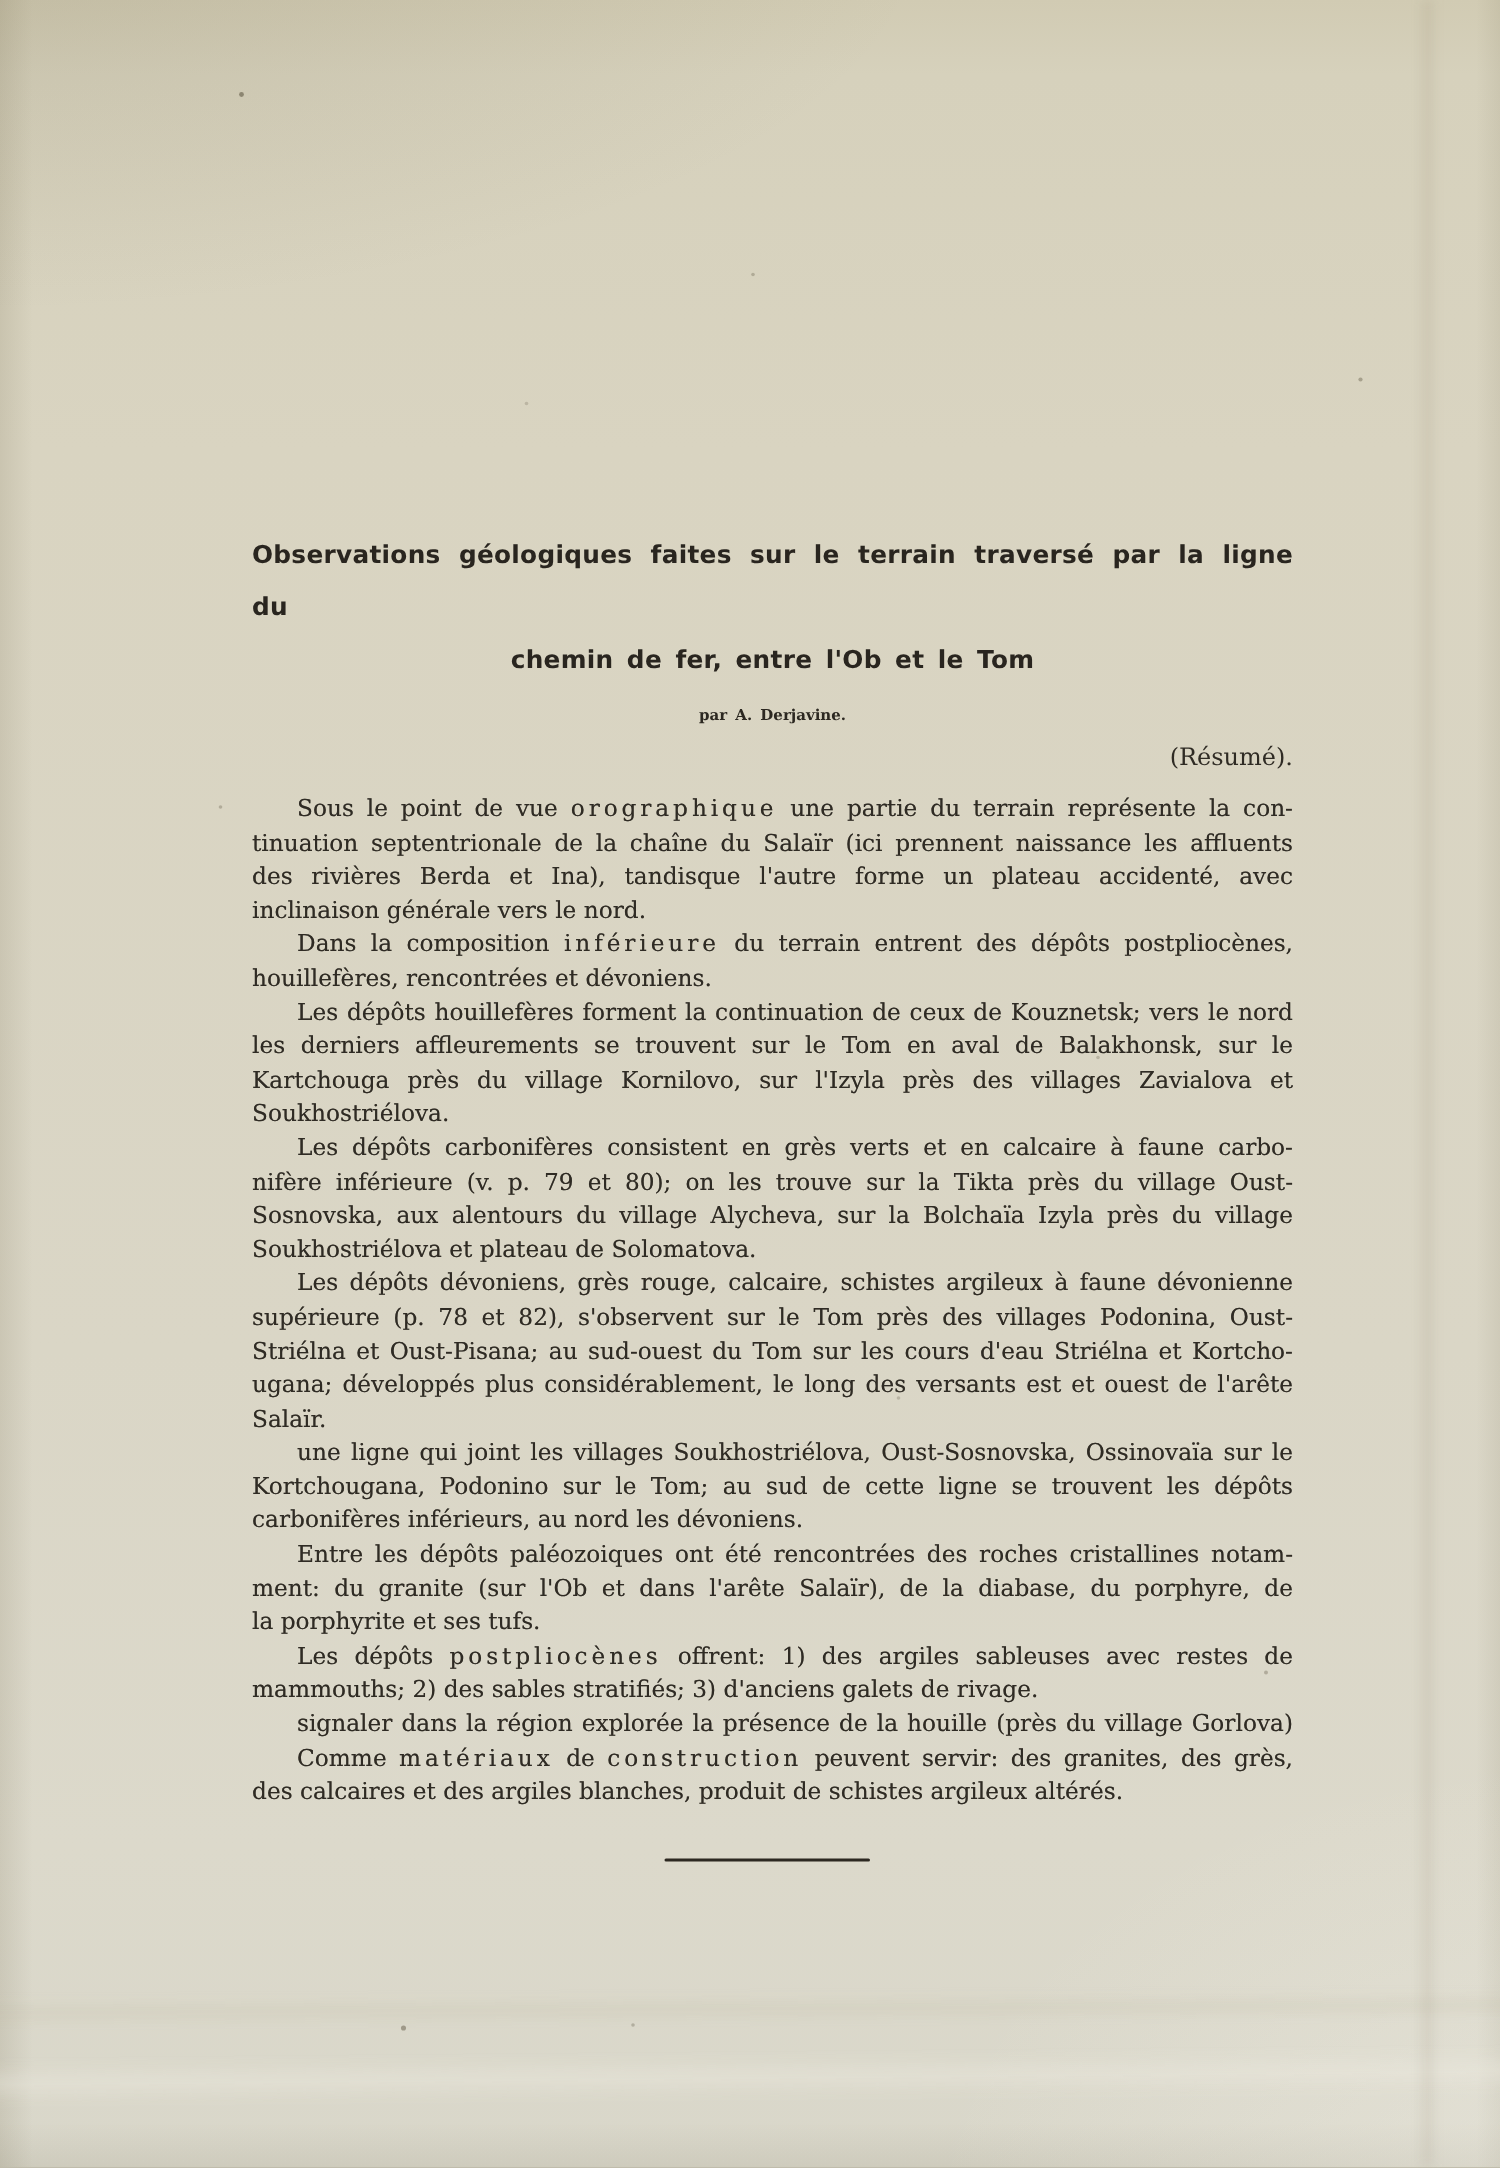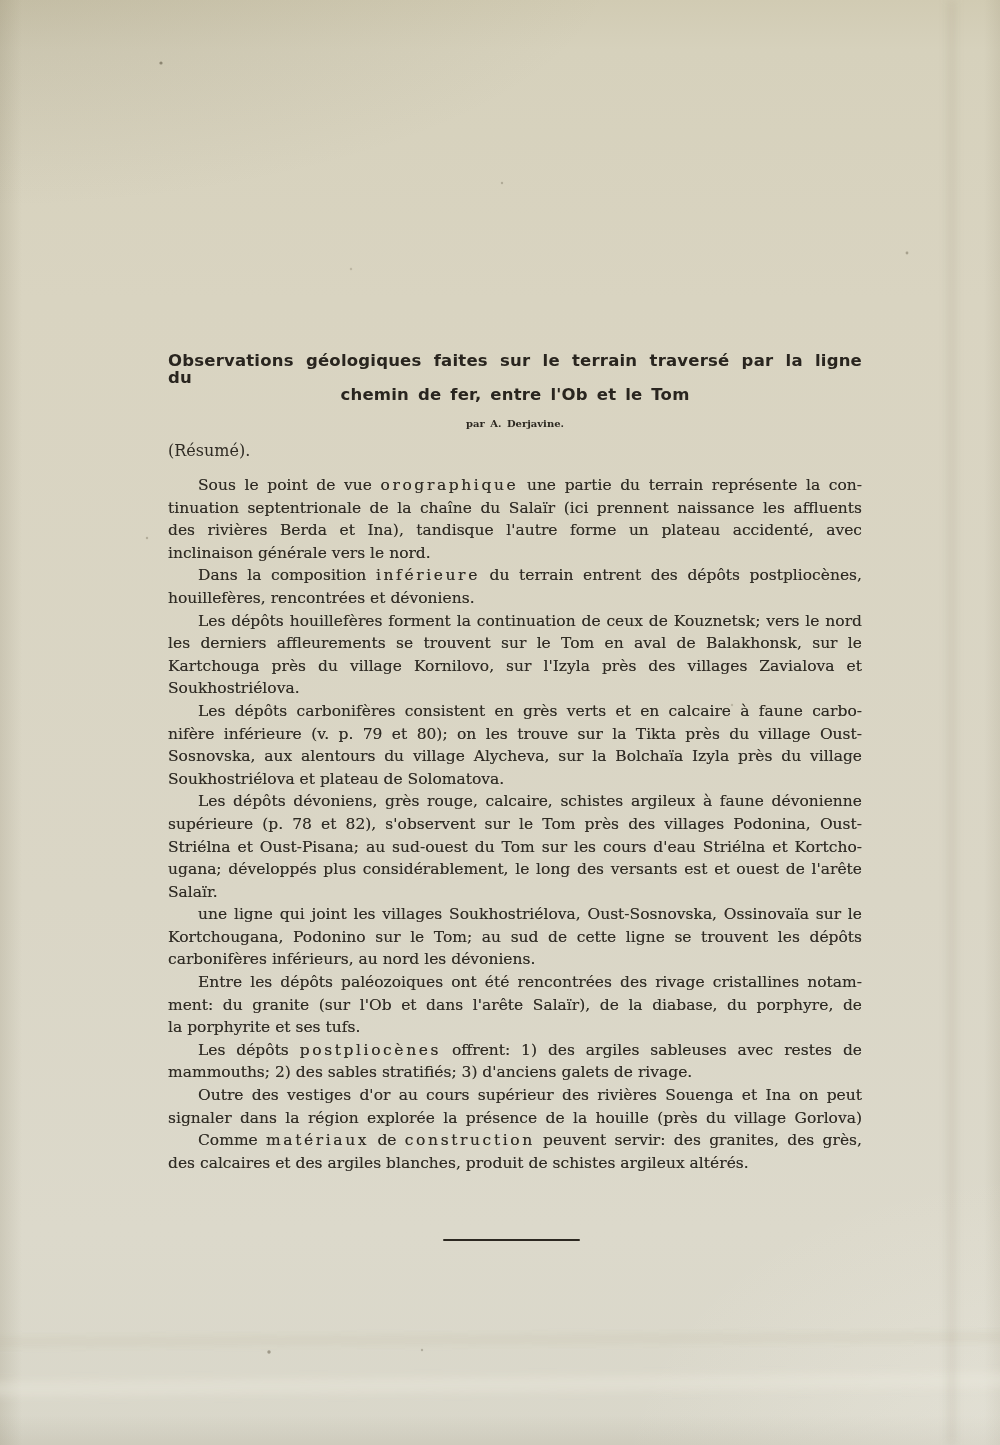--- a/index.html
+++ b/index.html
@@ -43,30 +43,30 @@
       843px 1114px 0 0.3px rgba(86,78,58,0.32),
       268px 1351px 0 0.7px rgba(86,78,58,0.45),
       421px 1349px 0 0.2px rgba(86,78,58,0.30),
       598px 931px 0 0.2px rgba(86,78,58,0.25),
       731px 704px 0 0.2px rgba(86,78,58,0.25),
       350px 268px 0 0.2px rgba(86,78,58,0.22);
   }
   .content { position:absolute; left:168px; top:352px; width:694px; }
   .title {
     margin:0; font-family:"DejaVu Sans", sans-serif; font-weight:bold;
-    font-size:16.5px; line-height:17px; color:#29251f;
+    font-size:16.5px; line-height:35px; color:#29251f;
     word-spacing:3px; letter-spacing:0.2px;
   }
   .title .t1 { text-align:justify; text-align-last:justify; }
   .title .t2 { text-align:center; }
   .byline {
     margin-top:11px; text-align:center; font-weight:bold;
     font-size:10px; line-height:19px; word-spacing:2px; color:#2c2821;
   }
-  .resume { margin-top:8px; text-align:left; font-size:16px; line-height:20px; }
+  .resume { margin-top:8px; text-align:right; font-size:16px; line-height:20px; }
   .bodytext {
     margin-top:13px; font-size:15.5px; line-height:22.6px;
     text-shadow:0 0 0.4px rgba(47,43,36,0.55);
   }
   .para { margin:0; }
   .para .line { text-align:justify; }
   .para .line.fill { text-align-last:justify; }
   .para .line.last { text-align-last:left; }
   .para .line:first-child { text-indent:30px; }
   .ls { letter-spacing:2.6px; }
@@ -121,30 +121,29 @@
           <div class="line fill"><span>Striélna et Oust-Pisana; au sud-ouest du Tom sur les cours d'eau Striélna et Kortcho-</span></div>
           <div class="line fill"><span>ugana; développés plus considérablement, le long des versants est et ouest de l'arête</span></div>
           <div class="line last"><span>Salaïr.</span></div>
         </div>
         <div class="para">
           <div class="line fill"><span>une ligne qui joint les villages Soukhostriélova, Oust-Sosnovska, Ossinovaïa sur le</span></div>
           <div class="line fill"><span>Kortchougana, Podonino sur le Tom; au sud de cette ligne se trouvent les dépôts</span></div>
           <div class="line last"><span>carbonifères inférieurs, au nord les dévoniens.</span></div>
         </div>
         <div class="para">
-          <div class="line fill"><span>Entre les dépôts paléozoiques ont été rencontrées des rivage cristallines notam-</span></div>
+          <div class="line fill"><span>Entre les dépôts paléozoiques ont été rencontrées des roches cristallines notam-</span></div>
           <div class="line fill"><span>ment: du granite (sur l'Ob et dans l'arête Salaïr), de la diabase, du porphyre, de</span></div>
           <div class="line last"><span>la porphyrite et ses tufs.</span></div>
         </div>
         <div class="para">
           <div class="line fill"><span>Les dépôts </span><span class="ls">postpliocènes</span><span> offrent: 1) des argiles sableuses avec restes de</span></div>
           <div class="line last"><span>mammouths; 2) des sables stratifiés; 3) d'anciens galets de rivage.</span></div>
         </div>
         <div class="para">
-          <div class="line fill"><span>Outre des vestiges d'or au cours supérieur des rivières Souenga et Ina on peut</span></div>
           <div class="line fill"><span>signaler dans la région explorée la présence de la houille (près du village Gorlova)</span></div>
         </div>
         <div class="para">
           <div class="line fill"><span>Comme </span><span class="ls">matériaux</span><span> de </span><span class="ls">construction</span><span> peuvent servir: des granites, des grès,</span></div>
           <div class="line last"><span>des calcaires et des argiles blanches, produit de schistes argileux altérés.</span></div>
         </div>
       </div>
   </div>
 
   <div class="rule"></div>

